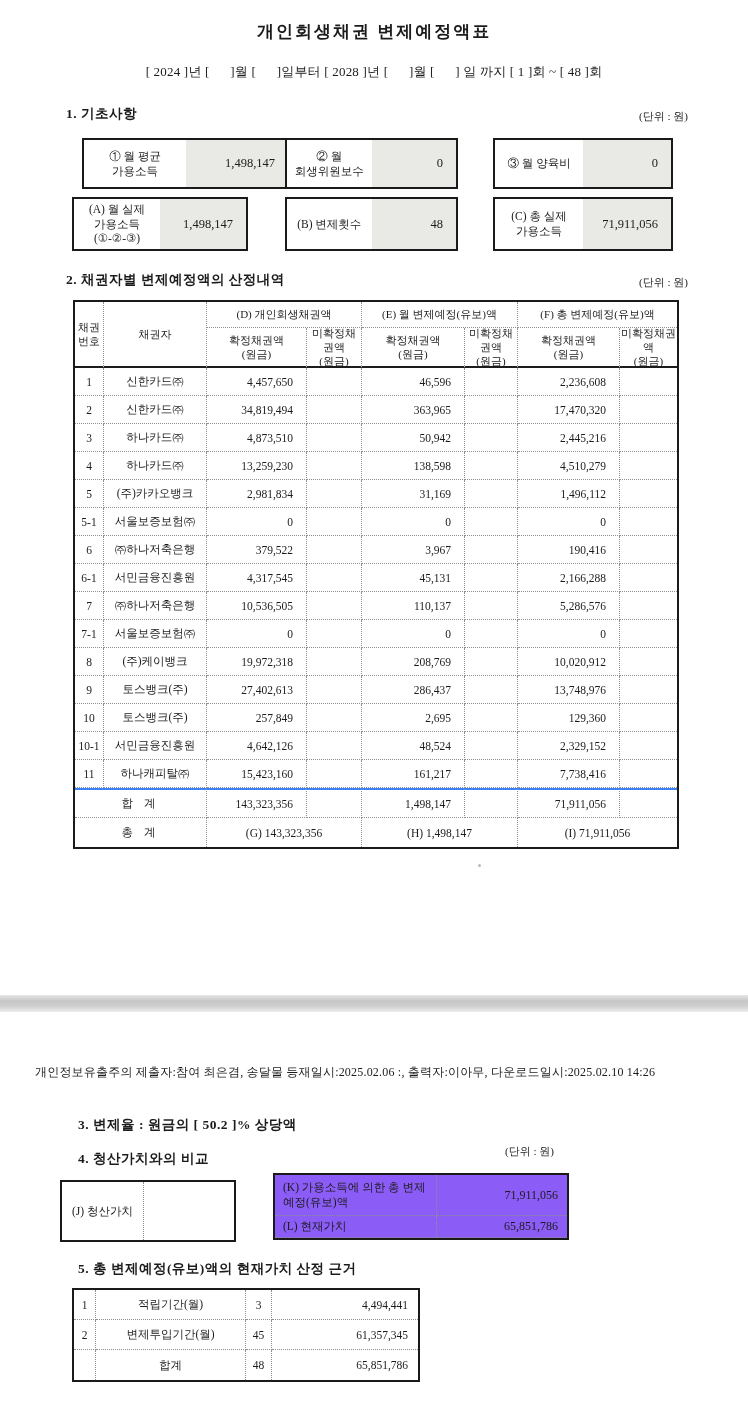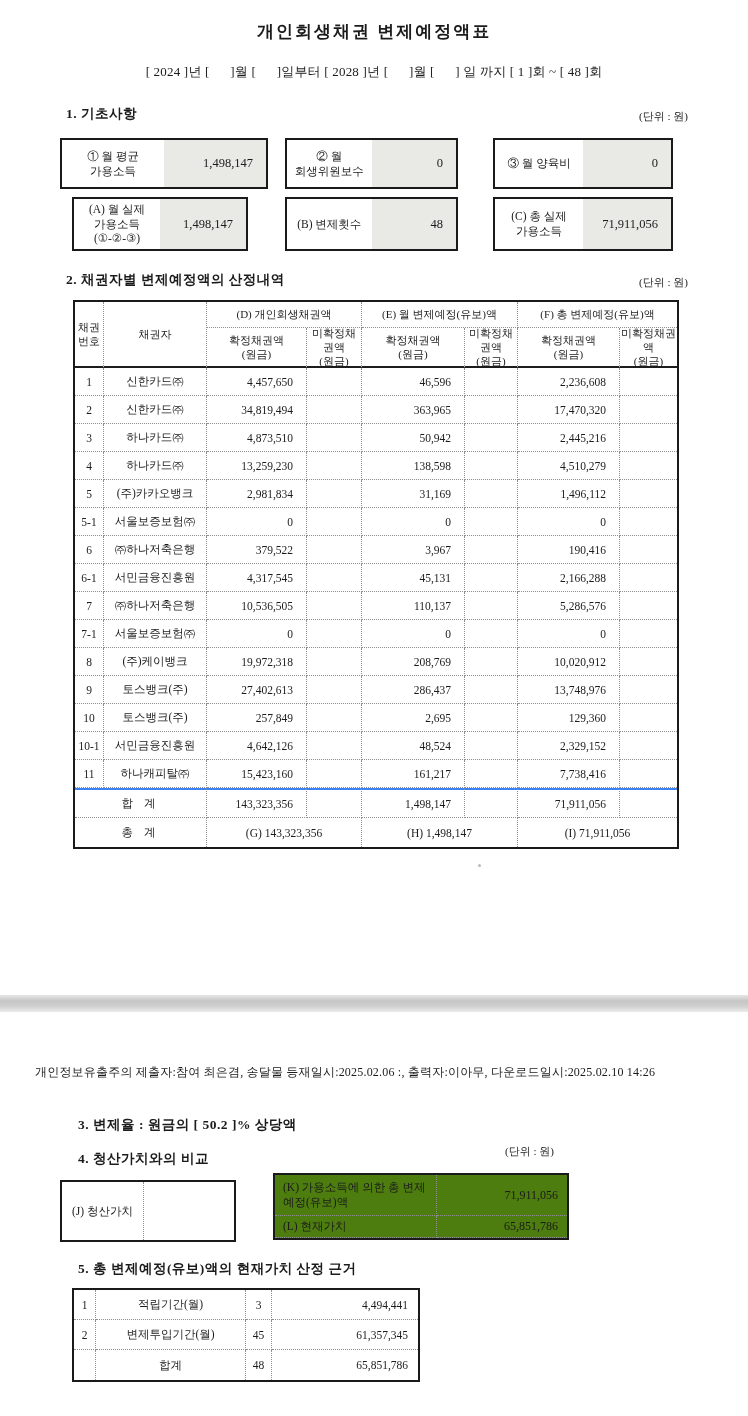--- a/index.html
+++ b/index.html
@@ -14,21 +14,21 @@
   .doc-subtitle { position:absolute; top:63px; left:0; width:100%; text-align:center;
     font-size:13px; white-space:pre; letter-spacing:0.2px; }
   .sec-head { position:absolute; font-size:13.5px; font-weight:bold; letter-spacing:0.5px; }
   .unit { position:absolute; font-size:11px; }
   
   .s1box { position:absolute; border:2px solid #1a1a1a; display:flex; box-sizing:border-box; background:#fff; }
   .s1box .lbl { width:50%; display:flex; align-items:center; justify-content:center;
     font-size:11.5px; line-height:1.3; text-align:center; white-space:pre-line; }
   .s1box .val { width:50%; background:#e9e9e5; display:flex; align-items:center;
     justify-content:flex-end; padding-right:13px; box-sizing:border-box; font-size:12.5px; }
-  #s1boxes .s1box:nth-of-type(1){ left:60px;  top:138px; width:208px; height:51px; }
+  #s1boxes .s1box:nth-of-type(1){ left:82px;  top:138px; width:208px; height:51px; }
   #s1boxes .s1box:nth-of-type(2){ left:285px; top:138px; width:173px; height:51px; }
   #s1boxes .s1box:nth-of-type(3){ left:493px; top:138px; width:180px; height:51px; }
   #s1boxes .s1box:nth-of-type(4){ left:72px;  top:197px; width:176px; height:54px; }
   #s1boxes .s1box:nth-of-type(5){ left:285px; top:197px; width:173px; height:54px; }
   #s1boxes .s1box:nth-of-type(6){ left:493px; top:197px; width:180px; height:54px; }
   
   .mtable {
     position:absolute; left:73px; top:300px; width:606px; box-sizing:border-box;
     display:grid; border:2px solid #1a1a1a; background:#fff;
     grid-template-columns:29px 103px 100px 55px 103px 53px 102px 57px;
@@ -67,21 +67,21 @@
   
   .disclaimer { position:absolute; left:35px; top:1064px; width:690px;
     font-size:12px; letter-spacing:0.2px; }
   .jbox { position:absolute; left:60px; top:1180px; width:176px; height:62px;
     border:2px solid #1a1a1a; box-sizing:border-box; display:flex; }
   .jbox .lbl { width:47%; border-right:1px dotted #8f8f8f; display:flex;
     align-items:center; justify-content:center; font-size:11.5px; }
   .jbox .val { flex:1; display:flex; align-items:center; justify-content:center; font-size:12.5px; }
   .kltable { position:absolute; left:273px; top:1173px; width:296px; box-sizing:border-box;
     border:2px solid #1a1a1a; display:grid; grid-template-columns:162px 130px;
-    grid-template-rows:41px 22px; background:#4d7c0f; }
+    grid-template-rows:41px 22px; background:#8b5cf6; }
   .klc { border-right:1px dotted #8f8f8f; border-bottom:1px dotted #8f8f8f;
     display:flex; align-items:center; box-sizing:border-box; font-size:11.5px; }
   .klc.lbl { padding-left:8px; line-height:1.3; white-space:pre-line; }
   .klc.val { justify-content:flex-end; padding-right:9px; font-size:12px; border-right:none; }
   
   .t5 { position:absolute; left:72px; top:1288px; width:348px; box-sizing:border-box;
     border:2px solid #1a1a1a; display:grid;
     grid-template-columns:22px 150px 26px 146px; grid-template-rows:repeat(3,30px); background:#fff; }
   .t5c { border-right:1px dotted #8f8f8f; border-bottom:1px dotted #8f8f8f;
     display:flex; align-items:center; justify-content:center; font-size:11.5px; box-sizing:border-box; }

